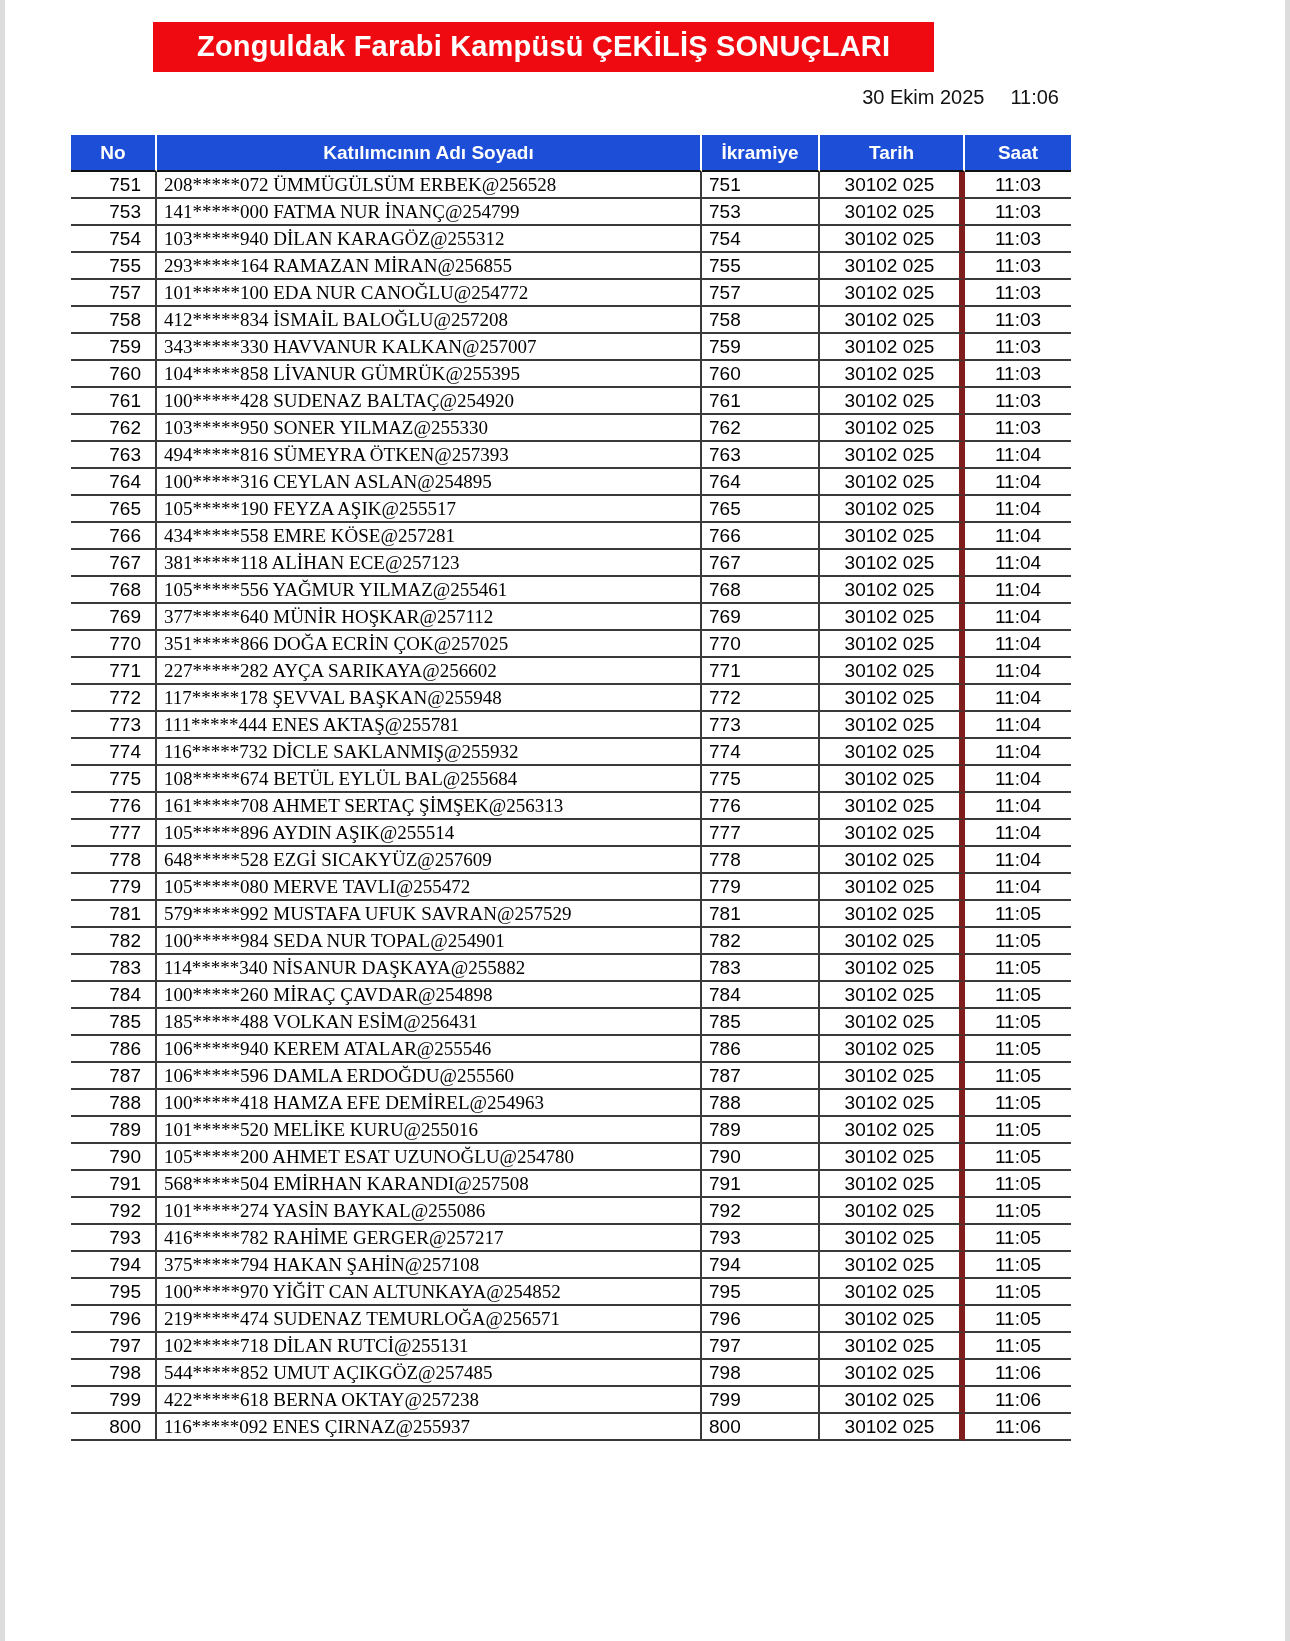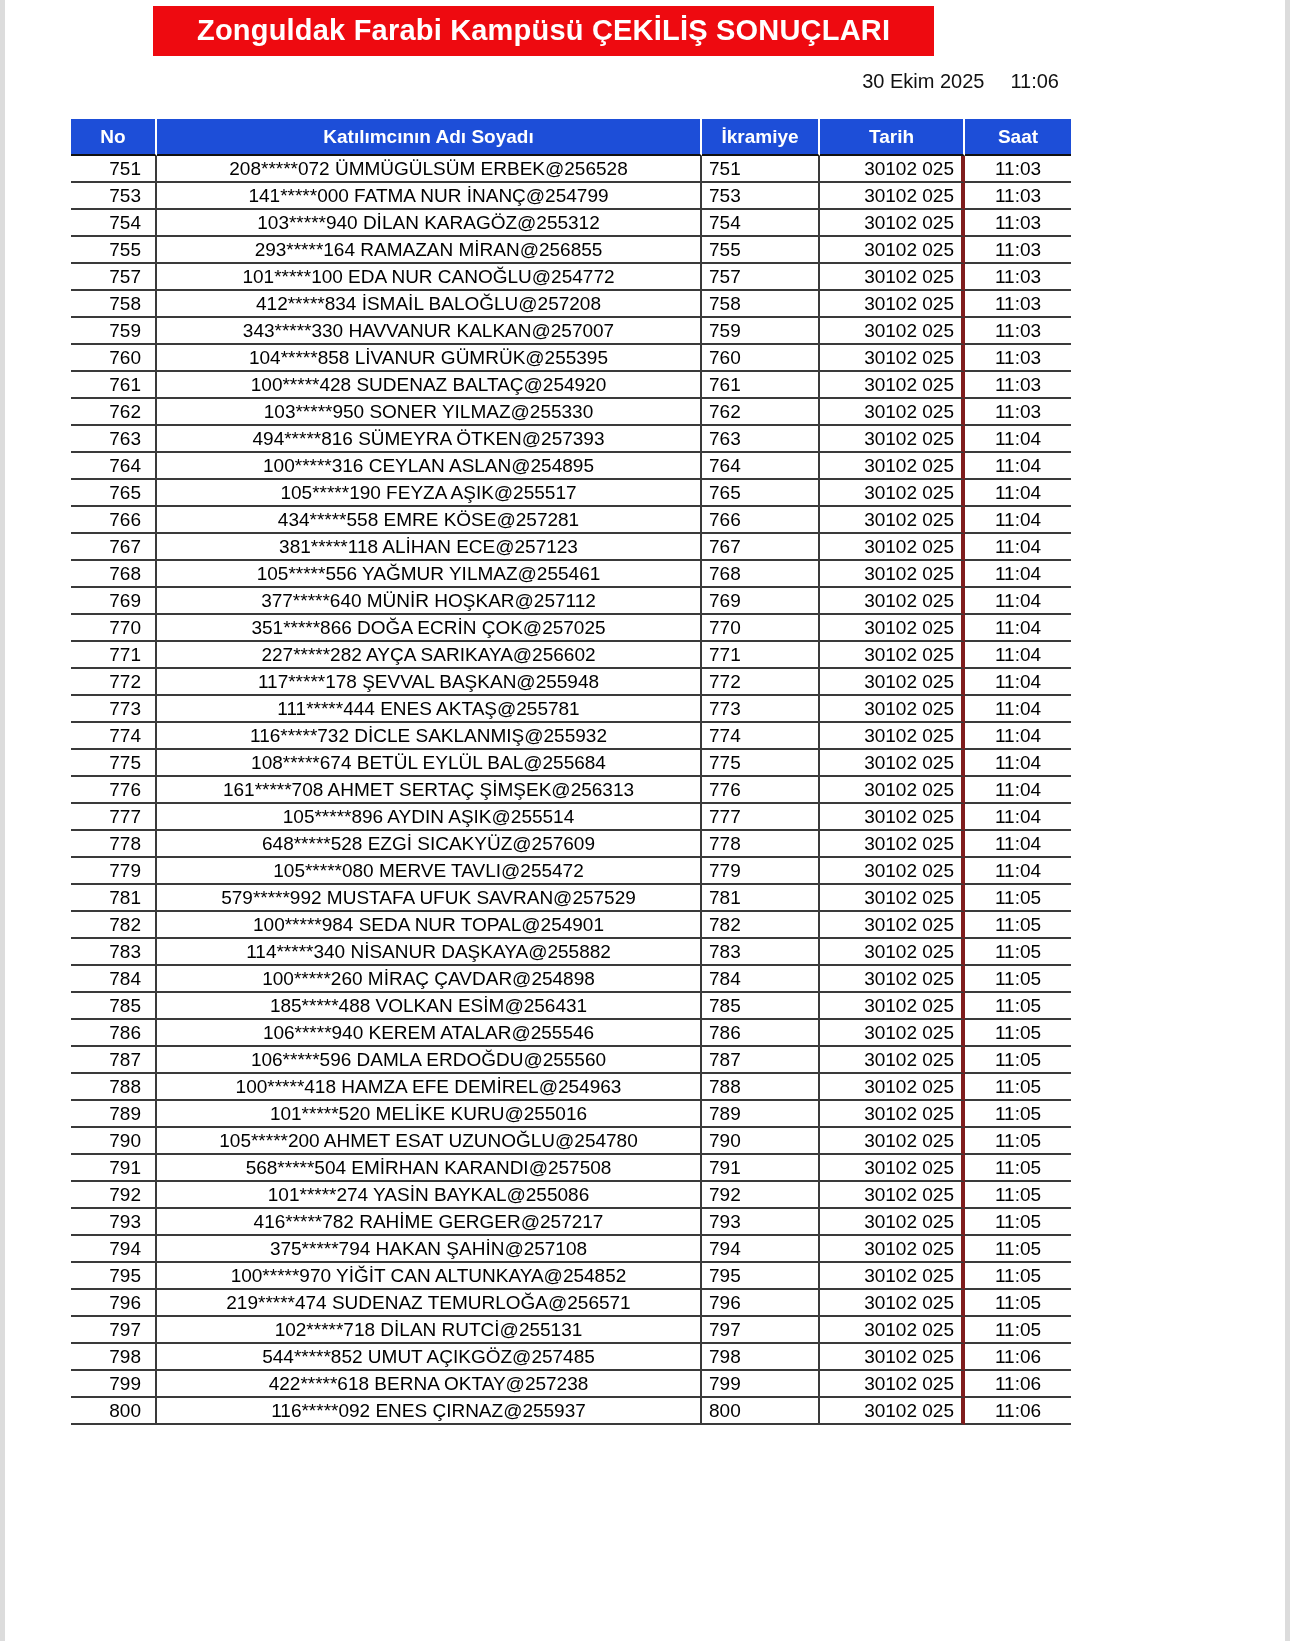--- a/index.html
+++ b/index.html
@@ -34,20 +34,21 @@
     top: 0;
     width: 1280px;
     height: 1641px;
     background: #ffffff;
     box-sizing: border-box;
   }
 
   
   .banner-row {
     padding-top: 6px;
+    margin-top: 16px;
   }
   .title-banner {
     display: inline-block;
     margin-left: 148px;
     background: #ee0a10;
     color: #ffffff;
     font-size: 29px;
     font-weight: bold;
     letter-spacing: 0.2px;
     padding: 9px 44px 11px 44px;
@@ -112,30 +113,31 @@
     font-size: 19px;
     line-height: 25px;
     background: #ffffff;
   }
   tbody td.col-no {
     text-align: right;
     padding-right: 14px;
     border-right: 2px solid #3a3a3a;
   }
   tbody td.col-name {
-    text-align: center;
+    text-align: left;
     border-right: 2px solid #3a3a3a;
+    font-family: Liberation Serif, serif;
   }
   tbody td.col-prize {
     text-align: left;
     border-right: 2px solid #3a3a3a;
   }
   tbody td.col-date {
-    text-align: right;
-    border-right: 4px solid #7f1d1d;
+    text-align: center;
+    border-right: 6px solid #7f1d1d;
   }
   tbody td.col-time {
     text-align: center;
     border-right: none;
   }
 </style>
 </head>
 <body>
 
 <div class="page-edge-left"></div>

